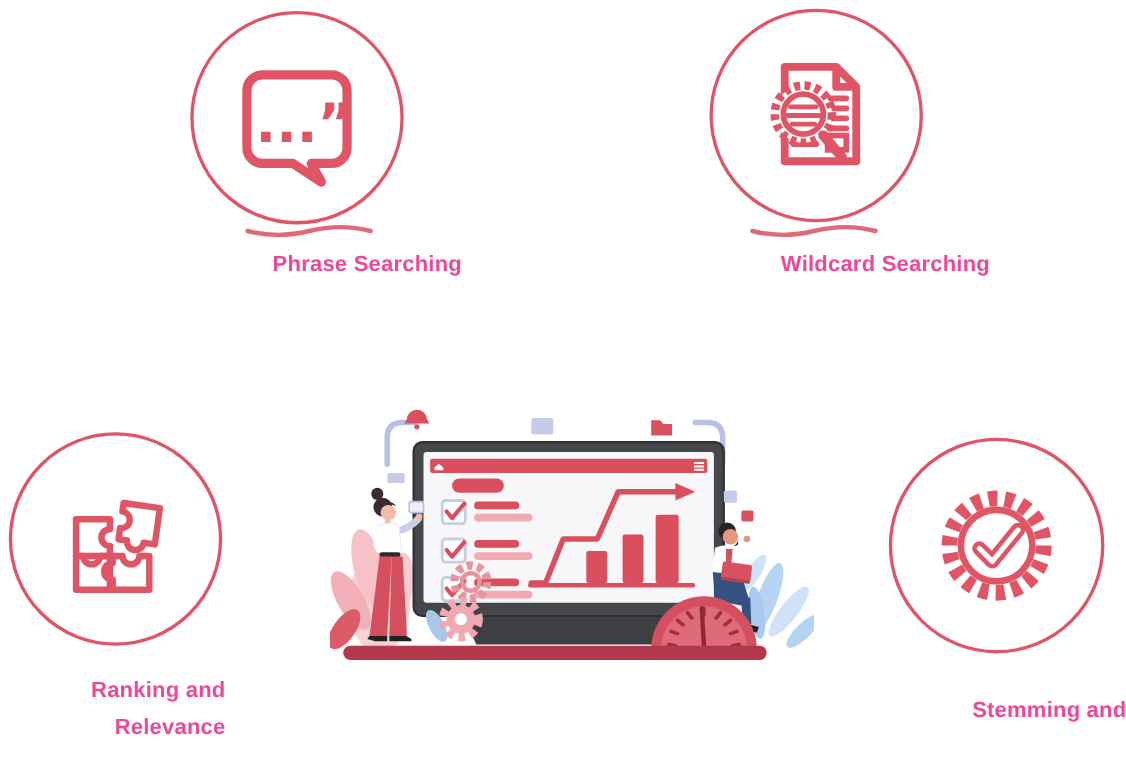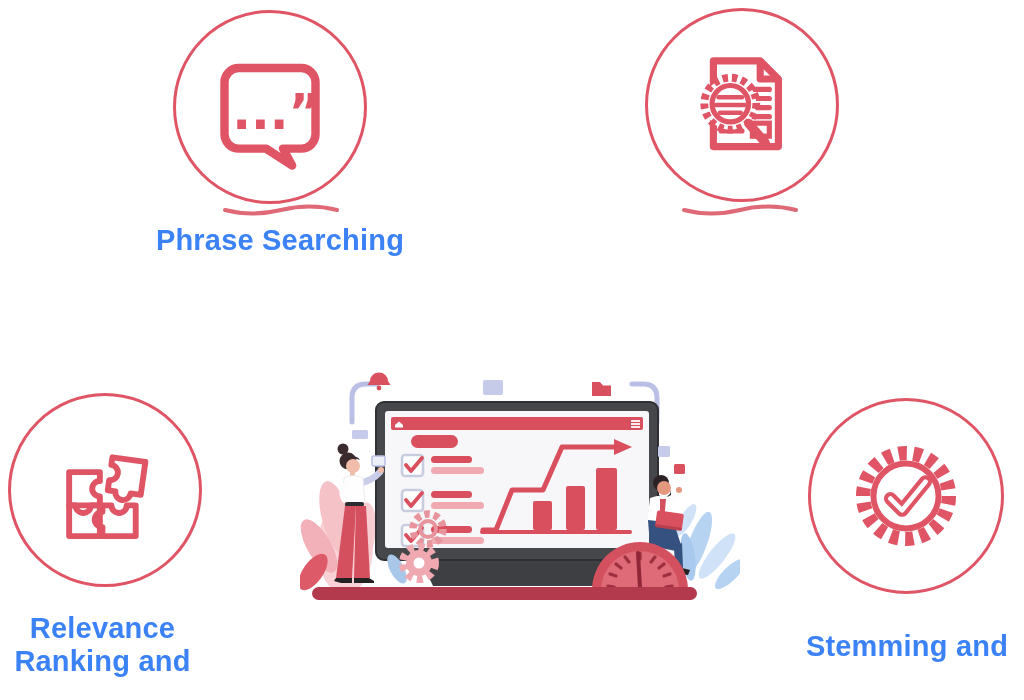--- a/index.html
+++ b/index.html
@@ -8,22 +8,22 @@
     background:#ffffff;
     font-family:"Liberation Sans", sans-serif;
   }
   .stage{position:absolute;inset:0;}
   .feature-circle{
     position:absolute;border:3px solid #e05565;border-radius:50%;
     display:flex;align-items:center;justify-content:center;background:transparent;
   }
   .feature-circle svg{display:block;}
   .feature-label{
-    position:absolute;text-align:center;color:#3b82f6;font-weight:700;
-    font-size:29px;line-height:33px;letter-spacing:0.2px;
+    position:absolute;text-align:right;color:#ec4899;font-weight:700;
+    font-size:20px;line-height:33px;letter-spacing:0.2px;
   }
   .wave{position:absolute;}
   .illustration{position:absolute;left:300px;top:350px;width:440px;height:256px;}
 </style>
 </head>
 <body>
 
 <div class="stage">
 
   <div class="feature-circle" style="left:173px;top:10px;width:188px;height:188px;">
@@ -55,40 +55,41 @@
         <line x1="32" y1="44" x2="50" y2="44"></line>
         <line x1="30" y1="50" x2="52" y2="50"></line>
         <line x1="33" y1="56" x2="49" y2="56"></line>
       </g>
       <line x1="55" y1="64" x2="68" y2="79" stroke="#e05565" stroke-width="7" stroke-linecap="round"></line>
     </svg>
   </div>
   <svg class="wave" style="left:680px;top:203px;" width="120" height="16" viewBox="0 0 118 16">
     <path d="M3,7 Q30,14 59,7 Q88,0 115,7" fill="none" stroke="#d94f5e" stroke-width="4" stroke-linecap="round" opacity="0.85"></path>
   </svg>
+  <div class="feature-label" style="left:580px;top:224px;width:320px;">Wildcard Searching</div>
 
   <div class="feature-circle" style="left:8px;top:393px;width:188px;height:188px;">
     <svg width="128" height="128" viewBox="0 0 100 100">
       <g fill="none" stroke="#e05565" stroke-width="4.6" stroke-linejoin="round">
 
         <path d="M22,36 h24 v7 a6,6 0 1 0 0,12 v7 h-24 z"></path>
 
         <path d="M22,62 v24 h24 v-24 h-7 a6,6 0 1 1 -12,0 z"></path>
 
         <path d="M48,62 h7 a6,6 0 1 0 12,0 h7 v24 h-26 v-7 a6,6 0 1 1 0,-12 z"></path>
 
         <g transform="rotate(8 66 38)">
           <path d="M54,26 h26 v26 h-8 a6,6 0 1 1 -12,0 h-6 v-8 a6,6 0 1 0 0,-12 z"></path>
         </g>
       </g>
     </svg>
   </div>
   <div class="feature-label" style="left:0px;top:612px;width:205px;">
+    <div>Ranking and</div>
     <div>Relevance</div>
-    <div>Ranking and</div>
   </div>
 
   <div class="feature-circle" style="left:808px;top:398px;width:190px;height:190px;">
     <svg width="130" height="130" viewBox="0 0 100 100">
       <circle cx="50" cy="50" r="33" fill="none" stroke="#e05565" stroke-width="11" stroke-dasharray="6.4 5.1"></circle>
       <circle cx="50" cy="50" r="25" fill="#ffffff" stroke="#e05565" stroke-width="4.6"></circle>
       <path d="M38,52 l9,9 l18,-22" fill="none" stroke="#e05565" stroke-width="10" stroke-linecap="round" stroke-linejoin="round"></path>
       <path d="M38,52 l9,9 l18,-22" fill="none" stroke="#ffffff" stroke-width="3.6" stroke-linecap="round" stroke-linejoin="round"></path>
     </svg>
   </div>

